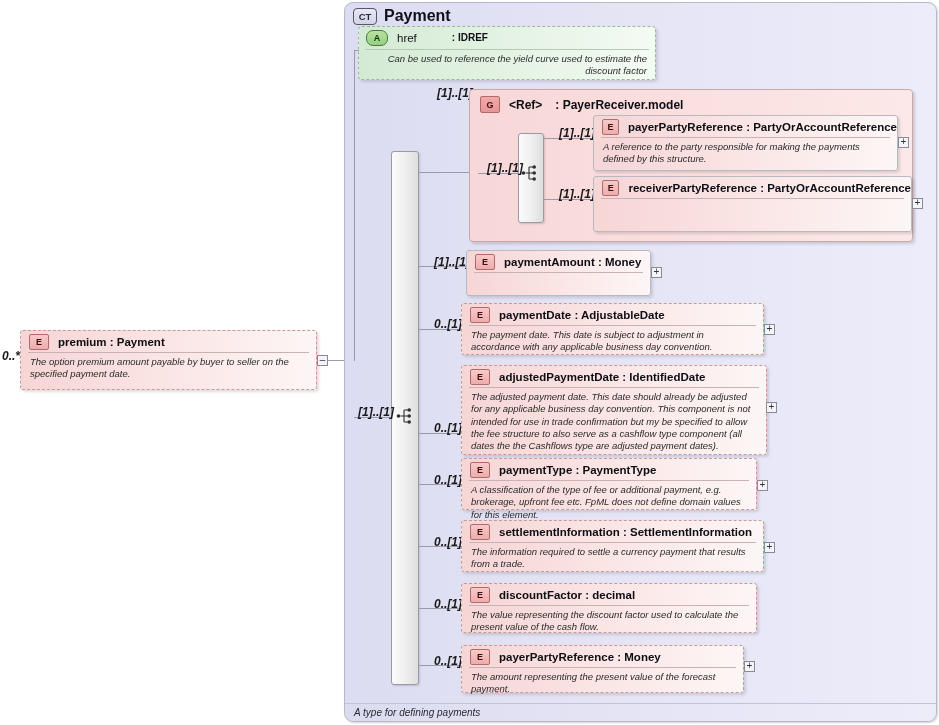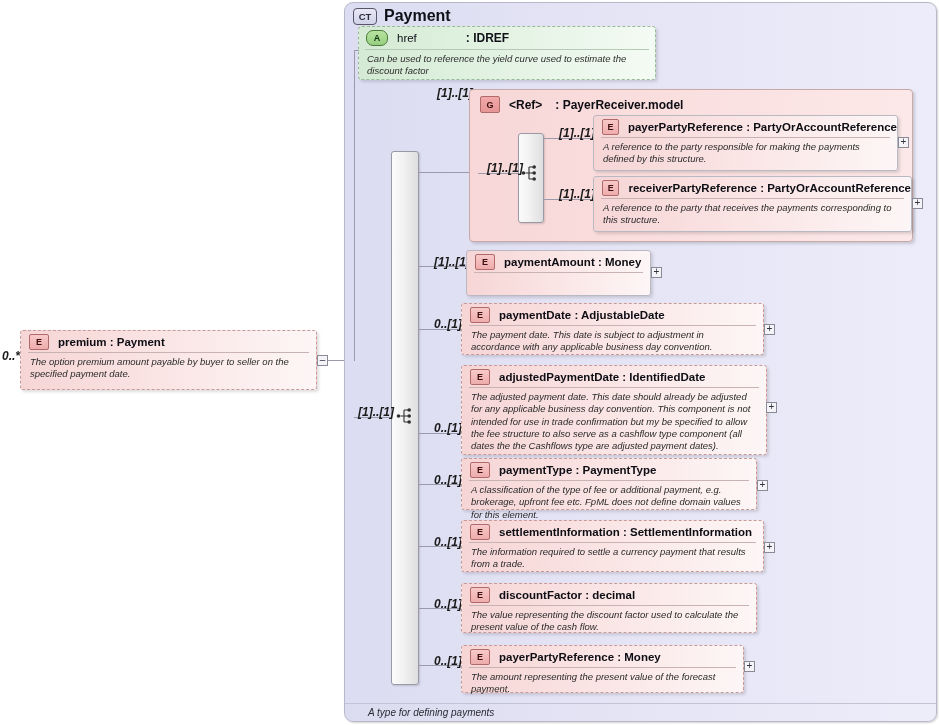--- a/index.html
+++ b/index.html
@@ -44,46 +44,46 @@
   .ct-title { font-size: 16px; font-weight: bold; color: #101018; }
   .ct-footer {
     position: absolute;
     left: 0; right: 0; bottom: 0;
     height: 17px;
     border-top: 1px solid #c3c3d6;
     border-radius: 0 0 9px 9px;
     background: linear-gradient(to right,#dcdcf0,#ededfa);
     font-size: 10px; font-style: italic;
     color: #2a2a35;
-    padding-left: 23px;
+    padding-left: 9px;
     display: flex; align-items: center;
   }
 
   
   .attr-box {
     border: 1px dashed #9ab89a;
     border-radius: 4px;
     background: linear-gradient(to right,#d4ead4 0%, #e2f2e2 45%, #f4fbf4 100%);
     box-shadow: 2px 2px 3px rgba(0,0,0,0.13);
   }
   .attr-head { display: flex; align-items: center; height: 21px; padding-left: 7px; gap: 9px; }
   .badge-a {
     width: 20px; height: 14px;
     border: 1px solid #4a7a3a;
     border-radius: 7px;
     background: linear-gradient(to bottom,#b8e3a0,#96cf80);
     font-size: 9px; font-weight: bold; color: #113311;
     display: flex; align-items: center; justify-content: center;
   }
   .attr-name { font-size: 11.5px; font-weight: normal; color: #101018; }
-  .attr-type { font-size: 12px; font-weight: bold; color: #101018; margin-left: 40px;}
+  .attr-type { font-size: 10px; font-weight: bold; color: #101018; margin-left: 26px;}
   .attr-sep { height: 1px; background: #b6c9b6; margin: 1px 6px 0 6px; }
   .attr-doc {
     font-size: 9.5px; font-style: italic; color: #2c2c2c;
-    padding: 3px 8px 4px 8px; line-height: 1.28;
+    padding: 3px 8px 4px 8px; line-height: 1.28; text-align: right;
   }
 
   
   .el-box {
     border: 1px dashed #c79a9a;
     border-radius: 3px;
     background: linear-gradient(to right,#f6d5d5 0%, #fae2e2 40%, #fdf6f6 100%);
     box-shadow: 2px 2px 3px rgba(0,0,0,0.13);
   }
   .el-box.solid { border-style: solid; border-color: #b9b9c4; }
@@ -251,21 +251,20 @@
     </div>
 
   <div class="line-h" style="left:544px; top:199px; width:49px;"></div>
   <div class="card" style="left:559px; top:187px;">[1]..[1]</div>
   <div class="abs el-box solid" style="left:593px; top:176px; width:319px; height:56px;">
     <div class="el-head">
       <span class="badge-e">E</span>
       <span class="el-label">receiverPartyReference : PartyOrAccountReference</span>
     </div>
     <div class="el-sep"></div>
-    <div class="el-doc">A reference to the party that receives the payments corresponding to this structure.</div>
   </div>
   <div class="toggle" style="left:912px; top:198px;">
       <span>+</span>
     </div>
 
   <div class="line-h" style="left:419px; top:266px; width:47px;"></div>
   <div class="card" style="left:434px; top:255px;">[1]..[1]</div>
   <div class="abs el-box solid" style="left:466px; top:250px; width:185px; height:46px;">
     <div class="el-head">
       <span class="badge-e">E</span>

